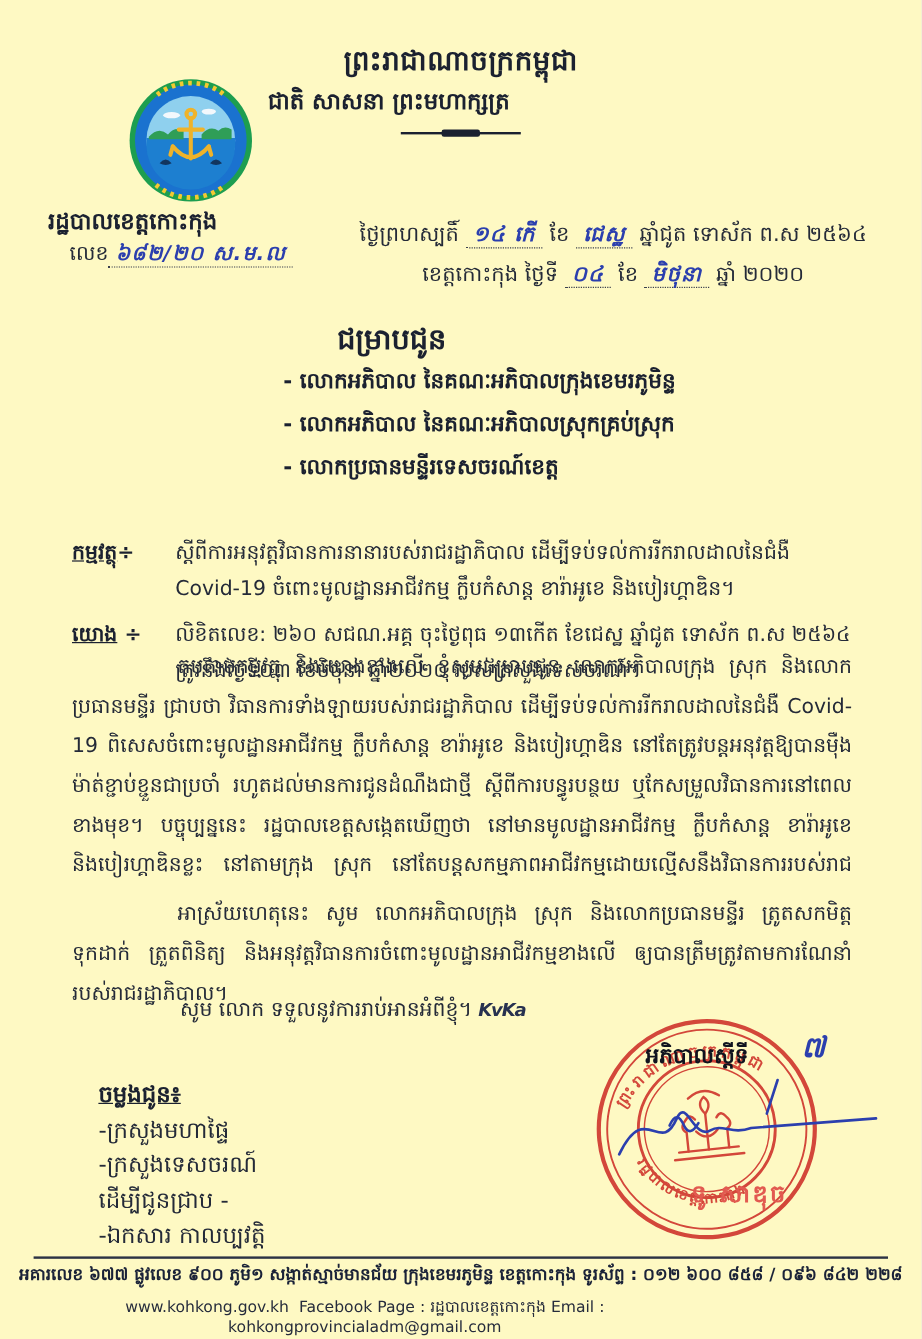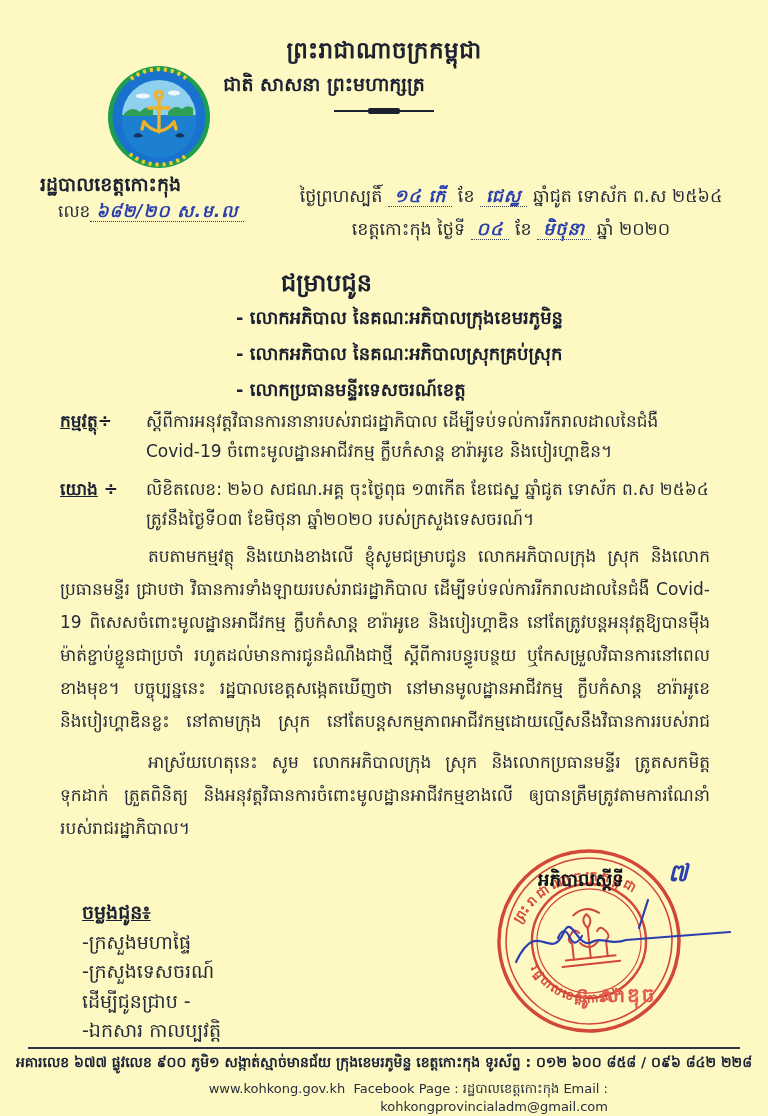--- a/index.html
+++ b/index.html
@@ -18,40 +18,40 @@
   .kingdom{left:0;top:36px;width:768px;font-size:23px;letter-spacing:.5px;}
   .motto{left:0;top:72px;width:648px;font-size:19px;}
   .divider{left:334px;top:108px;width:100px;height:6px;}
   .divider .line{position:absolute;top:2px;left:0;width:100px;height:2px;background:#1b2130;}
   .divider .mid{position:absolute;top:0;left:34px;width:32px;height:6px;background:#1b2130;border-radius:2px;}
   .admin{left:40px;top:172px;width:240px;font-size:19px;}
   .numline{left:58px;top:200px;width:260px;font-size:17px;}
   .dateblock{left:278px;top:180px;width:466px;font-size:17.5px;line-height:33px;}
   .salutation{left:0;top:268px;width:653px;font-size:24px;}
   .recipients{left:236px;top:300px;font-size:18px;line-height:36px;}
-  .hangrow{display:flex;left:60px;width:652px;font-size:17px;line-height:30px;}
+  .hangrow{display:flex;left:60px;width:652px;font-size:17px;line-height:30px;margin-top:40px;}
   .hangrow .lbl{flex:0 0 86px;white-space:nowrap;}
   .hangrow .lbl u{text-decoration:underline;}
   .subject{top:406px;}
   .reference{top:474px;}
   .para{left:60px;width:650px;font-size:17px;line-height:33px;text-align:justify;text-indent:88px;}
   .p1{top:540px;height:202px;overflow:hidden;}
   .p2{top:746px;height:102px;overflow:hidden;}
   .closing{left:150px;top:830px;font-size:17px;}
   .initials{color:#27314f;font-style:italic;font-weight:bold;font-size:15px;letter-spacing:-1px;}
   .stamp{left:494px;top:846px;width:190px;height:190px;transform:rotate(-6deg);opacity:.92;}
   .sigtitle{left:538px;top:868px;font-size:18px;color:#10131f;z-index:5;}
   .sigmark{left:668px;top:858px;font-size:24px;z-index:6;}
   .sigpath{left:498px;top:898px;z-index:6;}
   .signame{left:576px;top:982px;font-size:20px;color:#e25a50;letter-spacing:2px;z-index:6;}
   .ccblock{left:82px;top:898px;font-size:19px;line-height:29.5px;}
   .ccblock .cclabel{font-weight:bold;text-decoration:underline;}
   .footrule{left:28px;top:1047px;width:712px;height:0;border-top:2px solid #2c3244;}
   .foot1{left:0;top:1053px;width:768px;font-size:14px;font-weight:bold;color:#1a2238;}
-  .foot2{left:0;top:1080px;width:608px;font-size:13px;color:#262c3c;text-align:right;}
+  .foot2{left:0;top:1080px;width:608px;font-size:13px;color:#262c3c;}
   .logo{left:106px;top:64px;}
 </style>
 </head>
 <body>
 
 <div class="page">
 
   <div class="abs kingdom center bold ink">ព្រះរាជាណាចក្រកម្ពុជា</div>
   <div class="abs motto center bold ink">ជាតិ សាសនា ព្រះមហាក្សត្រ</div>
   <div class="abs divider">
@@ -118,20 +118,24 @@
     <div>ស្តីពីការអនុវត្តវិធានការនានារបស់រាជរដ្ឋាភិបាល ដើម្បីទប់ទល់ការរីករាលដាលនៃជំងឺ Covid-19 ចំពោះមូលដ្ឋានអាជីវកម្ម ក្លឹបកំសាន្ត ខារ៉ាអូខេ និងបៀរហ្គាឌិន។</div>
   </div>
 
   <div class="abs hangrow reference">
     <div class="lbl bold ink"><u>យោង</u> <span>÷</span></div>
     <div>លិខិតលេខ: ២៦០ សជណ.អគ្គ ចុះថ្ងៃពុធ ១៣កើត ខែជេស្ឋ ឆ្នាំជូត ទោស័ក ព.ស ២៥៦៤ ត្រូវនឹងថ្ងៃទី០៣ ខែមិថុនា ឆ្នាំ២០២០ របស់ក្រសួងទេសចរណ៍។</div>
   </div>
 
   <div class="abs para p1">តបតាមកម្មវត្ថុ និងយោងខាងលើ ខ្ញុំសូមជម្រាបជូន លោកអភិបាលក្រុង ស្រុក និងលោកប្រធានមន្ទីរ ជ្រាបថា វិធានការទាំងឡាយរបស់រាជរដ្ឋាភិបាល ដើម្បីទប់ទល់ការរីករាលដាលនៃជំងឺ Covid-19 ពិសេសចំពោះមូលដ្ឋានអាជីវកម្ម ក្លឹបកំសាន្ត ខារ៉ាអូខេ និងបៀរហ្គាឌិន នៅតែត្រូវបន្តអនុវត្តឱ្យបានម៉ឺងម៉ាត់ខ្ជាប់ខ្ជួនជាប្រចាំ រហូតដល់មានការជូនដំណឹងជាថ្មី ស្តីពីការបន្ធូរបន្ថយ ឬកែសម្រួលវិធានការនៅពេលខាងមុខ។ បច្ចុប្បន្ននេះ រដ្ឋបាលខេត្តសង្កេតឃើញថា នៅមានមូលដ្ឋានអាជីវកម្ម ក្លឹបកំសាន្ត ខារ៉ាអូខេ និងបៀរហ្គាឌិនខ្លះ នៅតាមក្រុង ស្រុក នៅតែបន្តសកម្មភាពអាជីវកម្មដោយល្មើសនឹងវិធានការរបស់រាជរដ្ឋាភិបាល។</div>
   <div class="abs para p2">អាស្រ័យហេតុនេះ សូម លោកអភិបាលក្រុង ស្រុក និងលោកប្រធានមន្ទីរ ត្រូតសកមិត្តទុកដាក់ ត្រួតពិនិត្យ និងអនុវត្តវិធានការចំពោះមូលដ្ឋានអាជីវកម្មខាងលើ ឲ្យបានត្រឹមត្រូវតាមការណែនាំរបស់រាជរដ្ឋាភិបាល។</div>
+  <div class="abs closing">
+    <span>សូម លោក ទទួលនូវការរាប់អានអំពីខ្ញុំ។</span>
+    <span class="initials">KvKa</span>
+  </div>
 
   <div class="abs stamp">
     <svg width="190" height="190" viewBox="0 0 190 190">
       <defs>
         <path id="arcTop" d="M 18,100 A 78,78 0 0 1 172,100" fill="none"></path>
         <path id="arcBot" d="M 30,102 A 66,66 0 0 0 160,102" fill="none"></path>
       </defs>
       <g stroke="#d0382f" fill="none">
         <circle cx="95" cy="95" r="90" stroke-width="3.5"></circle>
         <circle cx="95" cy="95" r="83" stroke-width="1.6"></circle>

